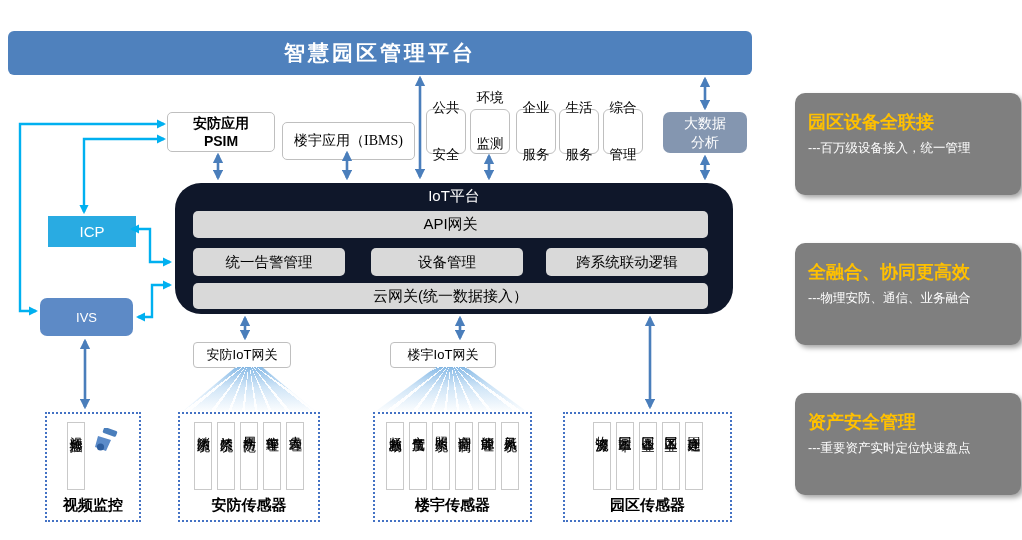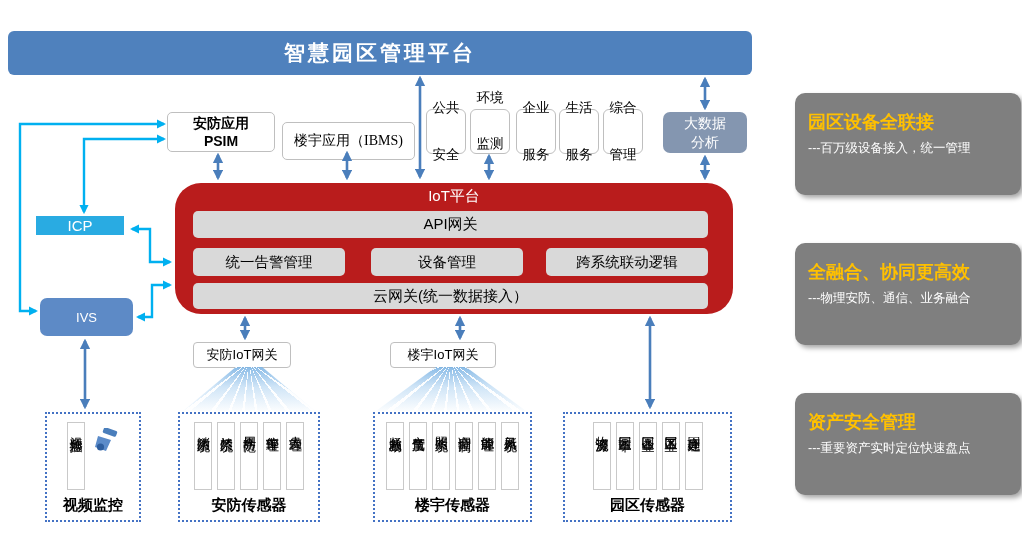--- a/index.html
+++ b/index.html
@@ -18,24 +18,24 @@
     font-size:14px; line-height:1.3; flex-direction:column;
   }
   .psim { left:167px; top:112px; width:106px; height:38px;font-weight:bold; }
   .ibms { left:282px; top:122px; width:131px; height:36px;font-family:Liberation Serif, serif; }
   .smallbox { top:109px; width:38px; height:43px; font-size:13.5px; line-height:1.35; border-radius:6px;gap:28px; }
   .sb0 { left:426px; } .sb1 { left:470px;justify-content:flex-end; } .sb2 { left:516px; } .sb3 { left:559px; } .sb4 { left:603px; }
   .bigdata {
     left:663px; top:112px; width:84px; height:41px; background:#8496B0; border-radius:7px;
     color:#fff; font-size:14px; line-height:1.3; flex-direction:column;
   }
-  .icp { left:36px; top:216px; width:88px; height:19px; background:#29ABE2; border-radius:0; color:#fff; font-size:15px; }
+  .icp { left:48px; top:216px; width:88px; height:31px; background:#29ABE2; border-radius:0; color:#fff; font-size:15px; }
   .ivs { left:40px; top:298px; width:93px; height:38px; background:#5D8AC6; border-radius:7px; color:#fff; font-size:13px; }
 
-  .iot { left:175px; top:183px; width:558px; height:131px; background:#b91c1c; border-radius:26px; }
+  .iot { left:175px; top:183px; width:558px; height:131px; background:#0f172a; border-radius:26px; }
   .iot-title { position:absolute; top:4px; left:0; right:0; text-align:center; color:#fff; font-size:15px; }
   .gbar { position:absolute; background:#D9D9D9; border-radius:5px; font-size:15px; }
   .api   { left:18px;  top:28px;  width:515px; height:27px; }
   .mod0  { left:18px;  top:65px;  width:152px; height:28px; font-size:14.5px; }
   .mod1  { left:196px; top:65px;  width:152px; height:28px; font-size:14.5px; }
   .mod2  { left:371px; top:65px;  width:162px; height:28px; font-size:14.5px; }
   .cloud { left:18px;  top:100px; width:515px; height:26px; }
 
   .gwbox { top:342px; height:24px; font-size:13px; border-radius:4px; }
   .gw1 { left:193px; width:96px; }

